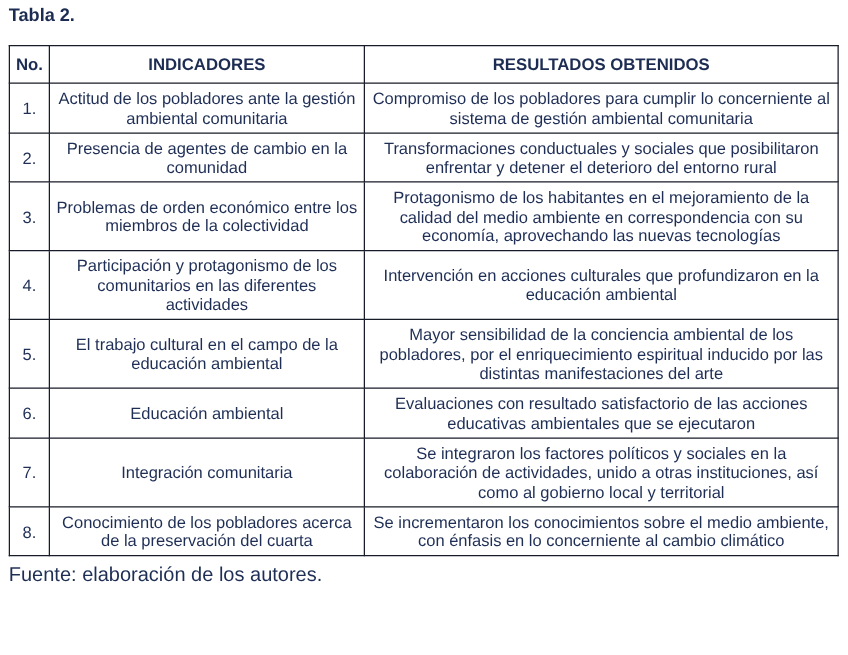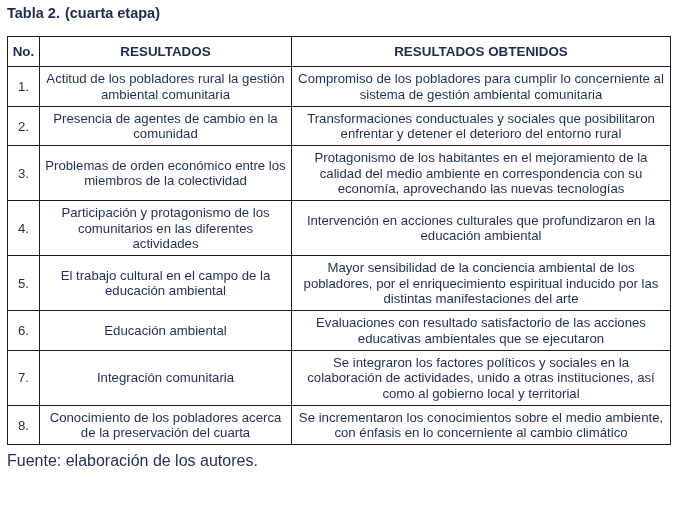--- a/index.html
+++ b/index.html
@@ -74,41 +74,40 @@
   }
 </style>
 </head>
 <body>
 
 <div class="page">
 
   <div class="title">
     <span class="title-label">Tabla 2.</span>
     <span class="title-body">
-      <span class="title-line2">(cuarta etapa)</span>
     </span>
   </div>
 
   <table class="results">
     <colgroup>
       <col class="c-no">
       <col class="c-ind">
       <col class="c-res">
     </colgroup>
     <thead>
       <tr>
         <th>No.</th>
-        <th>RESULTADOS</th>
+        <th>INDICADORES</th>
         <th>RESULTADOS OBTENIDOS</th>
       </tr>
     </thead>
     <tbody>
       <tr>
         <td class="no-cell">1.</td>
-        <td>Actitud de los pobladores rural la gestión ambiental comunitaria</td>
+        <td>Actitud de los pobladores ante la gestión ambiental comunitaria</td>
         <td>Compromiso de los pobladores para cumplir lo concerniente al sistema de gestión ambiental comunitaria</td>
       </tr>
       <tr>
         <td class="no-cell">2.</td>
         <td>Presencia de agentes de cambio en la comunidad</td>
         <td>Transformaciones conductuales y sociales que posibilitaron enfrentar y detener el deterioro del entorno rural</td>
       </tr>
       <tr>
         <td class="no-cell">3.</td>
         <td>Problemas de orden económico entre los miembros de la colectividad</td>

